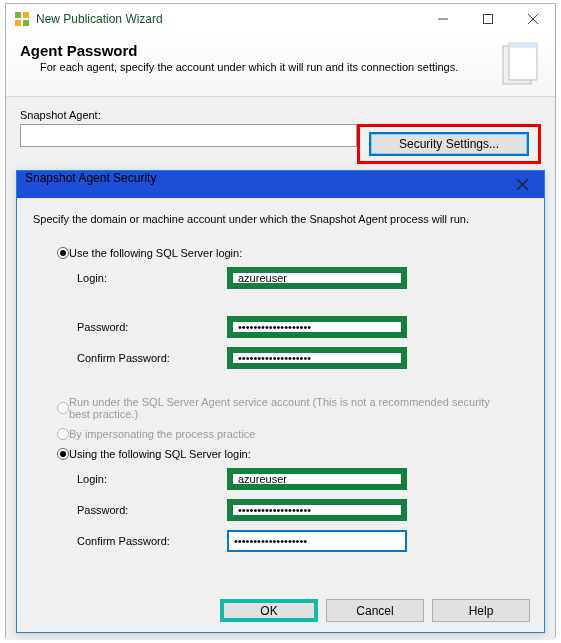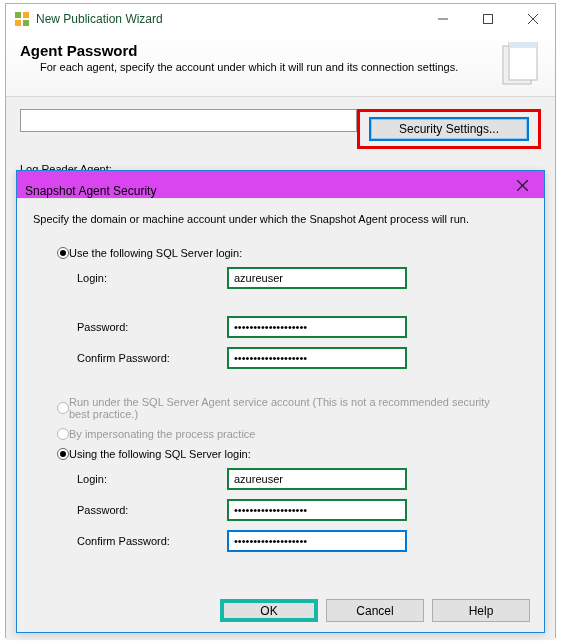--- a/index.html
+++ b/index.html
@@ -24,36 +24,36 @@
     .input-row { display: flex; align-items: stretch; margin-bottom: 14px; }
     .text-input { flex: 1; height: 23px; border: 1px solid #999; background: #fff; padding: 2px 4px; }
     
     .highlight-box { border: 3px solid #e60000; padding: 5px 9px; display: flex; align-items: center; }
     .sec-button { width: 160px; height: 24px; background: #e1e1e1; border: 2px solid #0078d7; box-shadow: inset 0 0 0 1px #8ec8f0; font-size: 12px; cursor: pointer; }
     
     .divider-line { border-top: 1px solid #ccc; margin-top: 2px; }
     
     
     .modal { position: absolute; left: 16px; top: 170px; width: 529px; height: 463px; background: #f0f0f0; border: 1px solid #1a84d8; box-shadow: 0 2px 8px rgba(0,0,0,0.15); }
-    .modal-titlebar { height: 28px; background: #d946ef; display: flex; align-items: flex-end; padding: 0 0 0 8px; border-bottom: 1px solid #e5e5e5; }
+    .modal-titlebar { height: 28px; background: #1d4ed8; display: flex; align-items: flex-start; padding: 0 0 0 8px; border-bottom: 1px solid #e5e5e5; }
     .modal-titlebar .title { font-size: 12px; color: #000; flex: 1; }
     .modal-titlebar .close { width: 44px; height: 26px; display: flex; align-items: center; justify-content: center; }
     .modal-body { padding: 14px 16px 10px 16px; }
     .modal-body .intro { color: #000; margin-bottom: 22px; }
     
     .radio-row { display: flex; align-items: center; gap: 0; margin-bottom: 8px; }
     .radio-row.indent1 { margin-left: 24px; }
     .radio-circle { width: 12px; height: 12px; border-radius: 50%; border: 1px solid #666; background: #fff; display: inline-flex; align-items: center; justify-content: center; flex-shrink: 0; }
     .radio-circle.checked::after { content: ""; width: 6px; height: 6px; border-radius: 50%; background: #000; }
     .radio-circle.disabled { border-color: #b8b8b8; }
     .radio-label.disabled { color: #9a9a9a; }
     
     .form-row { display: flex; align-items: center; margin-bottom: 9px; margin-left: 44px; }
     .form-row .flabel { width: 150px; color: #000; }
-    .form-row input { width: 180px; height: 22px; border: 2px solid #15803d; background: #fff; padding: 2px 5px; font-size: 11px; }
+    .form-row input { width: 180px; height: 22px; border: 6px solid #15803d; background: #fff; padding: 2px 5px; font-size: 11px; }
     .form-row input.highlight { border: 2px solid #0078d7; }
     
     .section-heading { margin-top: 16px; margin-bottom: 4px; display: flex; align-items: center; gap: 6px; }
     .section-heading .hline { flex: 1; height: 1px; background: #c8c8c8; }
     
     .buttons { position: absolute; bottom: 10px; right: 14px; display: flex; gap: 8px; }
     .dlg-btn { width: 98px; height: 23px; background: #e1e1e1; border: 1px solid #adadad; font-size: 12px; cursor: pointer; }
     .dlg-btn.primary { border: 4px solid #14b8a6; background: #e1e1e1; }
     
     .gap { height: 18px; }
@@ -98,20 +98,21 @@
     <div class="side-img">
       <svg viewBox="0 0 44 44">
           <rect x="6" y="4" width="28" height="38" fill="#f0f0f0" stroke="#bbb"></rect>
           <rect x="12" y="0" width="28" height="38" fill="#fff" stroke="#bbb"></rect>
           <rect x="12" y="0" width="28" height="6" fill="#d9e8f5"></rect>
         </svg>
     </div>
   </div>
 
   <div class="body">
+    <span class="label">Snapshot Agent:</span>
     <div class="input-row">
       <input class="text-input" readonly="" value="" style="">
       <div class="highlight-box">
         <button class="sec-button">Security Settings...</button>
       </div>
     </div>
     <span class="label">Log Reader Agent:</span>
     <div class="divider-line"></div>
   </div>
 </div>

